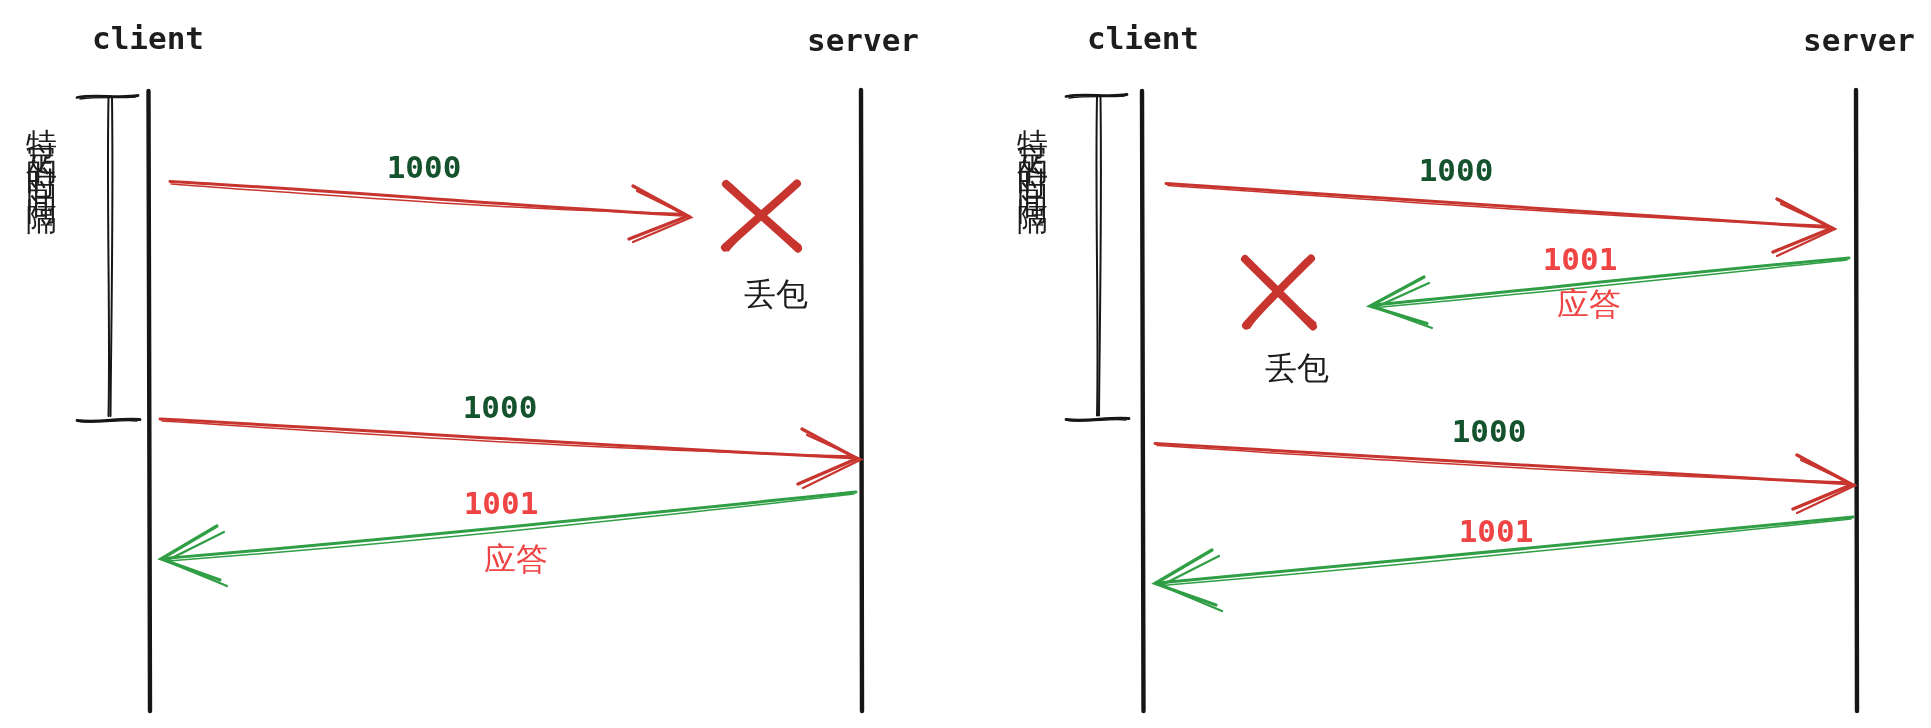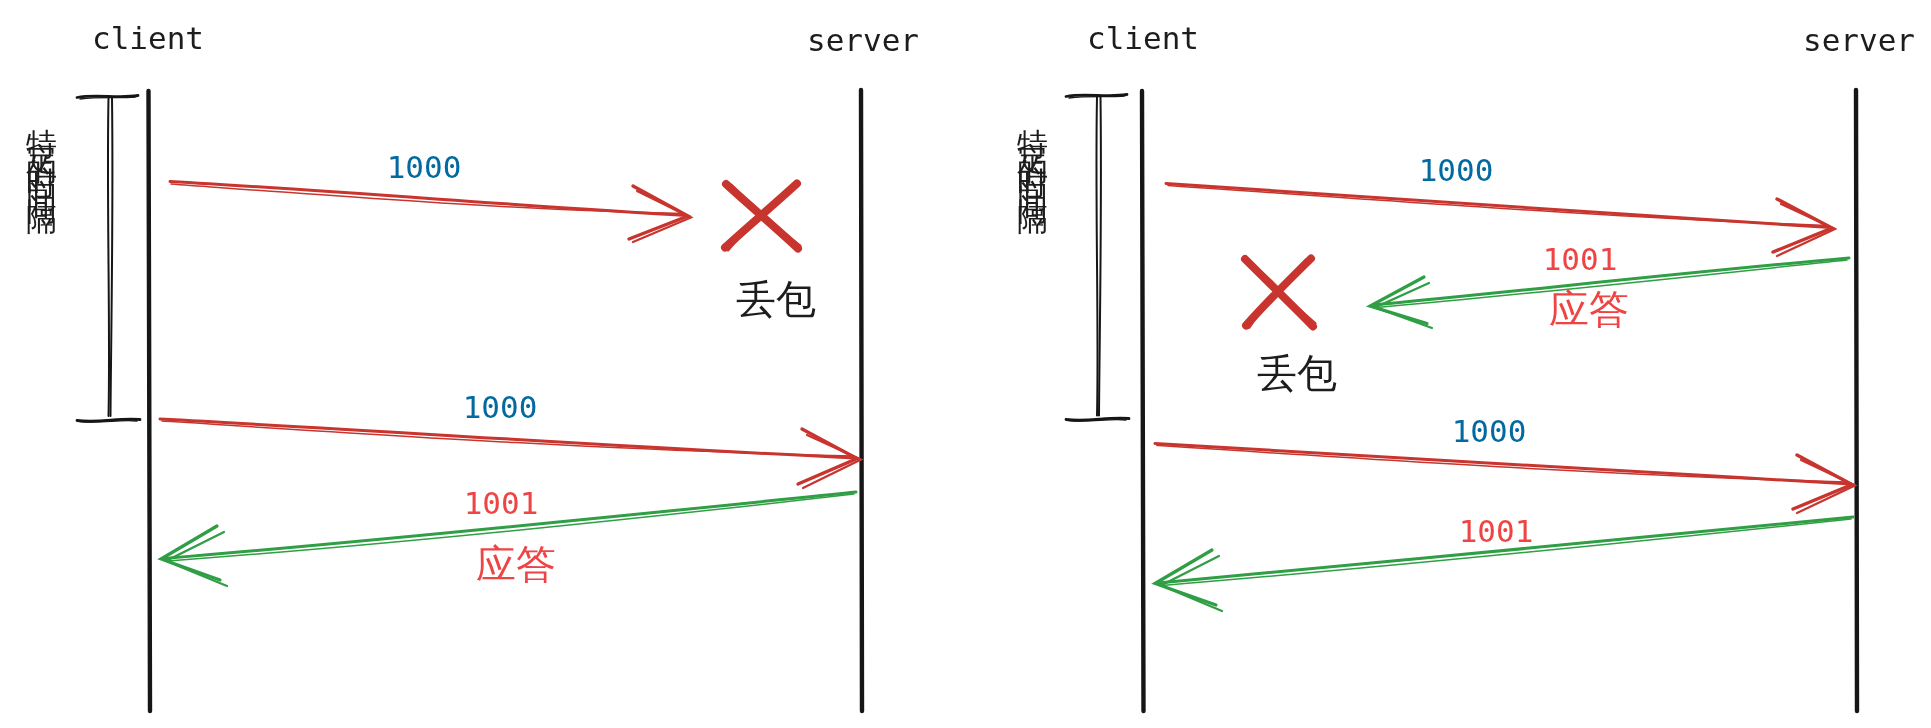--- a/index.html
+++ b/index.html
@@ -13,42 +13,42 @@
   }
   .canvas svg { position: absolute; left: 0; top: 0; }
   .lbl {
     position: absolute;
     transform: translateX(-50%);
     white-space: nowrap;
     line-height: 1.1;
   }
   .mono {
     font-family: "DejaVu Sans Mono", monospace;
-    font-weight: 400;
+    font-weight: 700;
     font-size: 31px;
     letter-spacing: 0px;
   }
   .cjk {
     font-family: "DejaVu Sans", sans-serif;
-    font-size: 40px;
+    font-size: 32px;
     font-weight: 500;
   }
   .vlbl {
     position: absolute;
     writing-mode: vertical-rl;
     text-orientation: upright;
     font-family: "DejaVu Sans", sans-serif;
     font-size: 31px;
     font-weight: 500;
     letter-spacing: 13px;
     color: #1d1d1d;
     white-space: nowrap;
   }
   .c-black { color: #1d1d1d; }
-  .c-red   { color: #0369a1; }
+  .c-red   { color: #14532d; }
   .c-green { color: #ef4444; }
 </style>
 </head>
 <body>
 
 <div class="canvas">
 
   <svg width="1931" height="728" viewBox="0 0 1931 728">
 
     <g fill="none" stroke-linecap="round" stroke="#161616">

